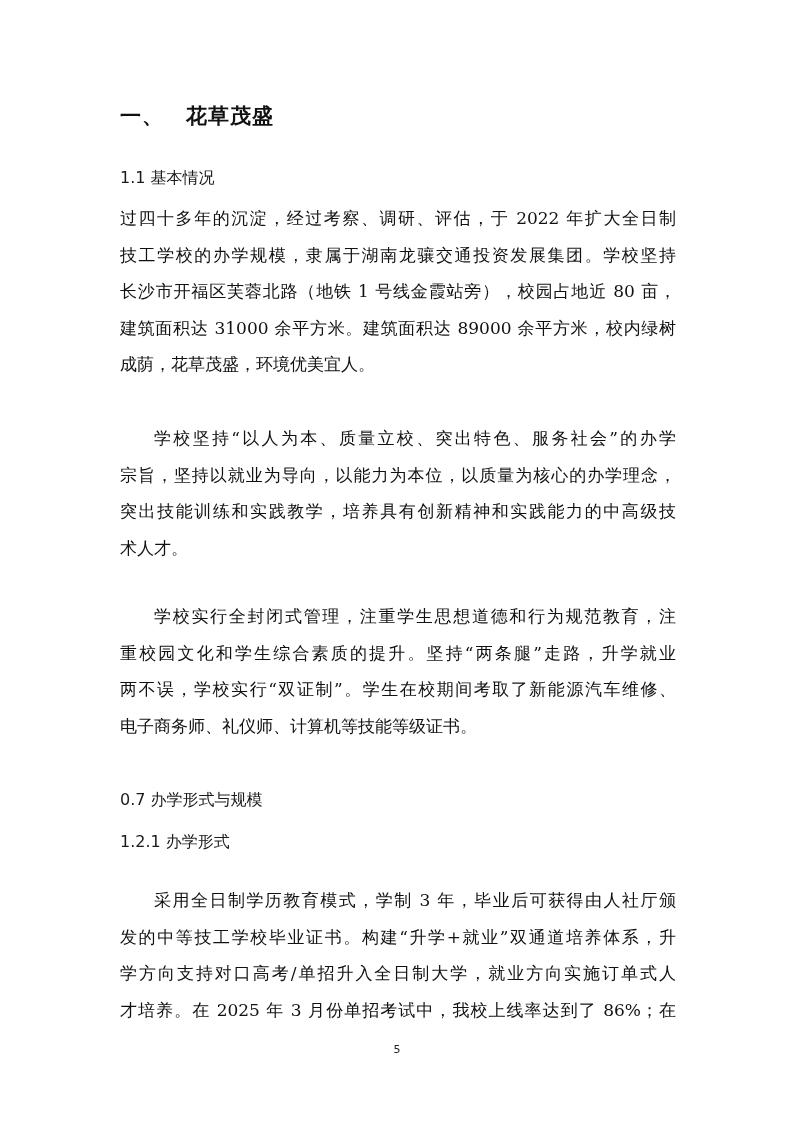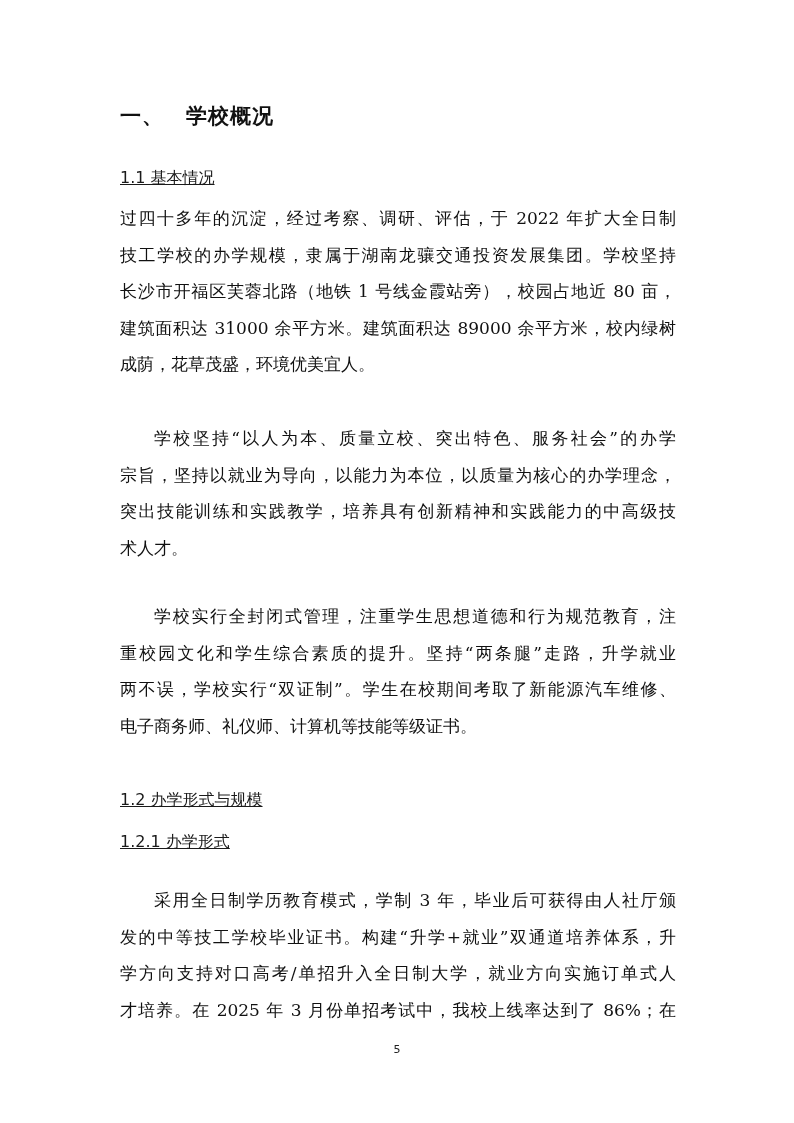--- a/index.html
+++ b/index.html
@@ -32,21 +32,20 @@
       letter-spacing: 1px;
     }
     .h1 .num { margin-right: 22px; }
     .h2 {
       position: absolute;
       left: 0;
       font-size: 16px;
       font-family: "DejaVu Sans", "Liberation Sans", sans-serif;
       white-space: nowrap;
       color: #1a1a1a;
-      text-decoration: underline;
     }
     .para {
       position: absolute;
       left: 0;
       width: 556px;
     }
     .line {
       height: 36.6px;
       line-height: 36.6px;
       font-size: 17px;
@@ -67,21 +66,21 @@
       font-family: "DejaVu Sans", "Liberation Sans", sans-serif;
       color: #222;
     }
   </style>
 </head>
 <body>
 
 <div class="page">
 
   <div class="h1">
-    <span class="num">一、</span><span>学校概况</span>
+    <span class="num">一、</span><span>花草茂盛</span>
   </div>
 
   <div class="h2" style="top:168px;">1.1 基本情况</div>
 
   <div class="para" style="top:200px;">
     <div class="line">过四十多年的沉淀，经过考察、调研、评估，于 2022 年扩大全日制</div>
     <div class="line">技工学校的办学规模，隶属于湖南龙骧交通投资发展集团。学校坚持</div>
     <div class="line">长沙市开福区芙蓉北路（地铁 1 号线金霞站旁），校园占地近 80 亩，</div>
     <div class="line">建筑面积达 31000 余平方米。建筑面积达 89000 余平方米，校内绿树</div>
     <div class="line last">成荫，花草茂盛，环境优美宜人。</div>
@@ -94,21 +93,21 @@
     <div class="line last">术人才。</div>
   </div>
 
   <div class="para" style="top:598px;">
     <div class="line indent">学校实行全封闭式管理，注重学生思想道德和行为规范教育，注</div>
     <div class="line">重校园文化和学生综合素质的提升。坚持“两条腿”走路，升学就业</div>
     <div class="line">两不误，学校实行“双证制”。学生在校期间考取了新能源汽车维修、</div>
     <div class="line last">电子商务师、礼仪师、计算机等技能等级证书。</div>
   </div>
 
-  <div class="h2" style="top:790px;">1.2 办学形式与规模</div>
+  <div class="h2" style="top:790px;">0.7 办学形式与规模</div>
 
   <div class="h2" style="top:832px;">1.2.1 办学形式</div>
 
   <div class="para" style="top:862px;margin-top:20px;">
     <div class="line indent">采用全日制学历教育模式，学制 3 年，毕业后可获得由人社厅颁</div>
     <div class="line">发的中等技工学校毕业证书。构建“升学+就业”双通道培养体系，升</div>
     <div class="line">学方向支持对口高考/单招升入全日制大学，就业方向实施订单式人</div>
     <div class="line">才培养。在 2025 年 3 月份单招考试中，我校上线率达到了 86%；在</div>
   </div>
 

